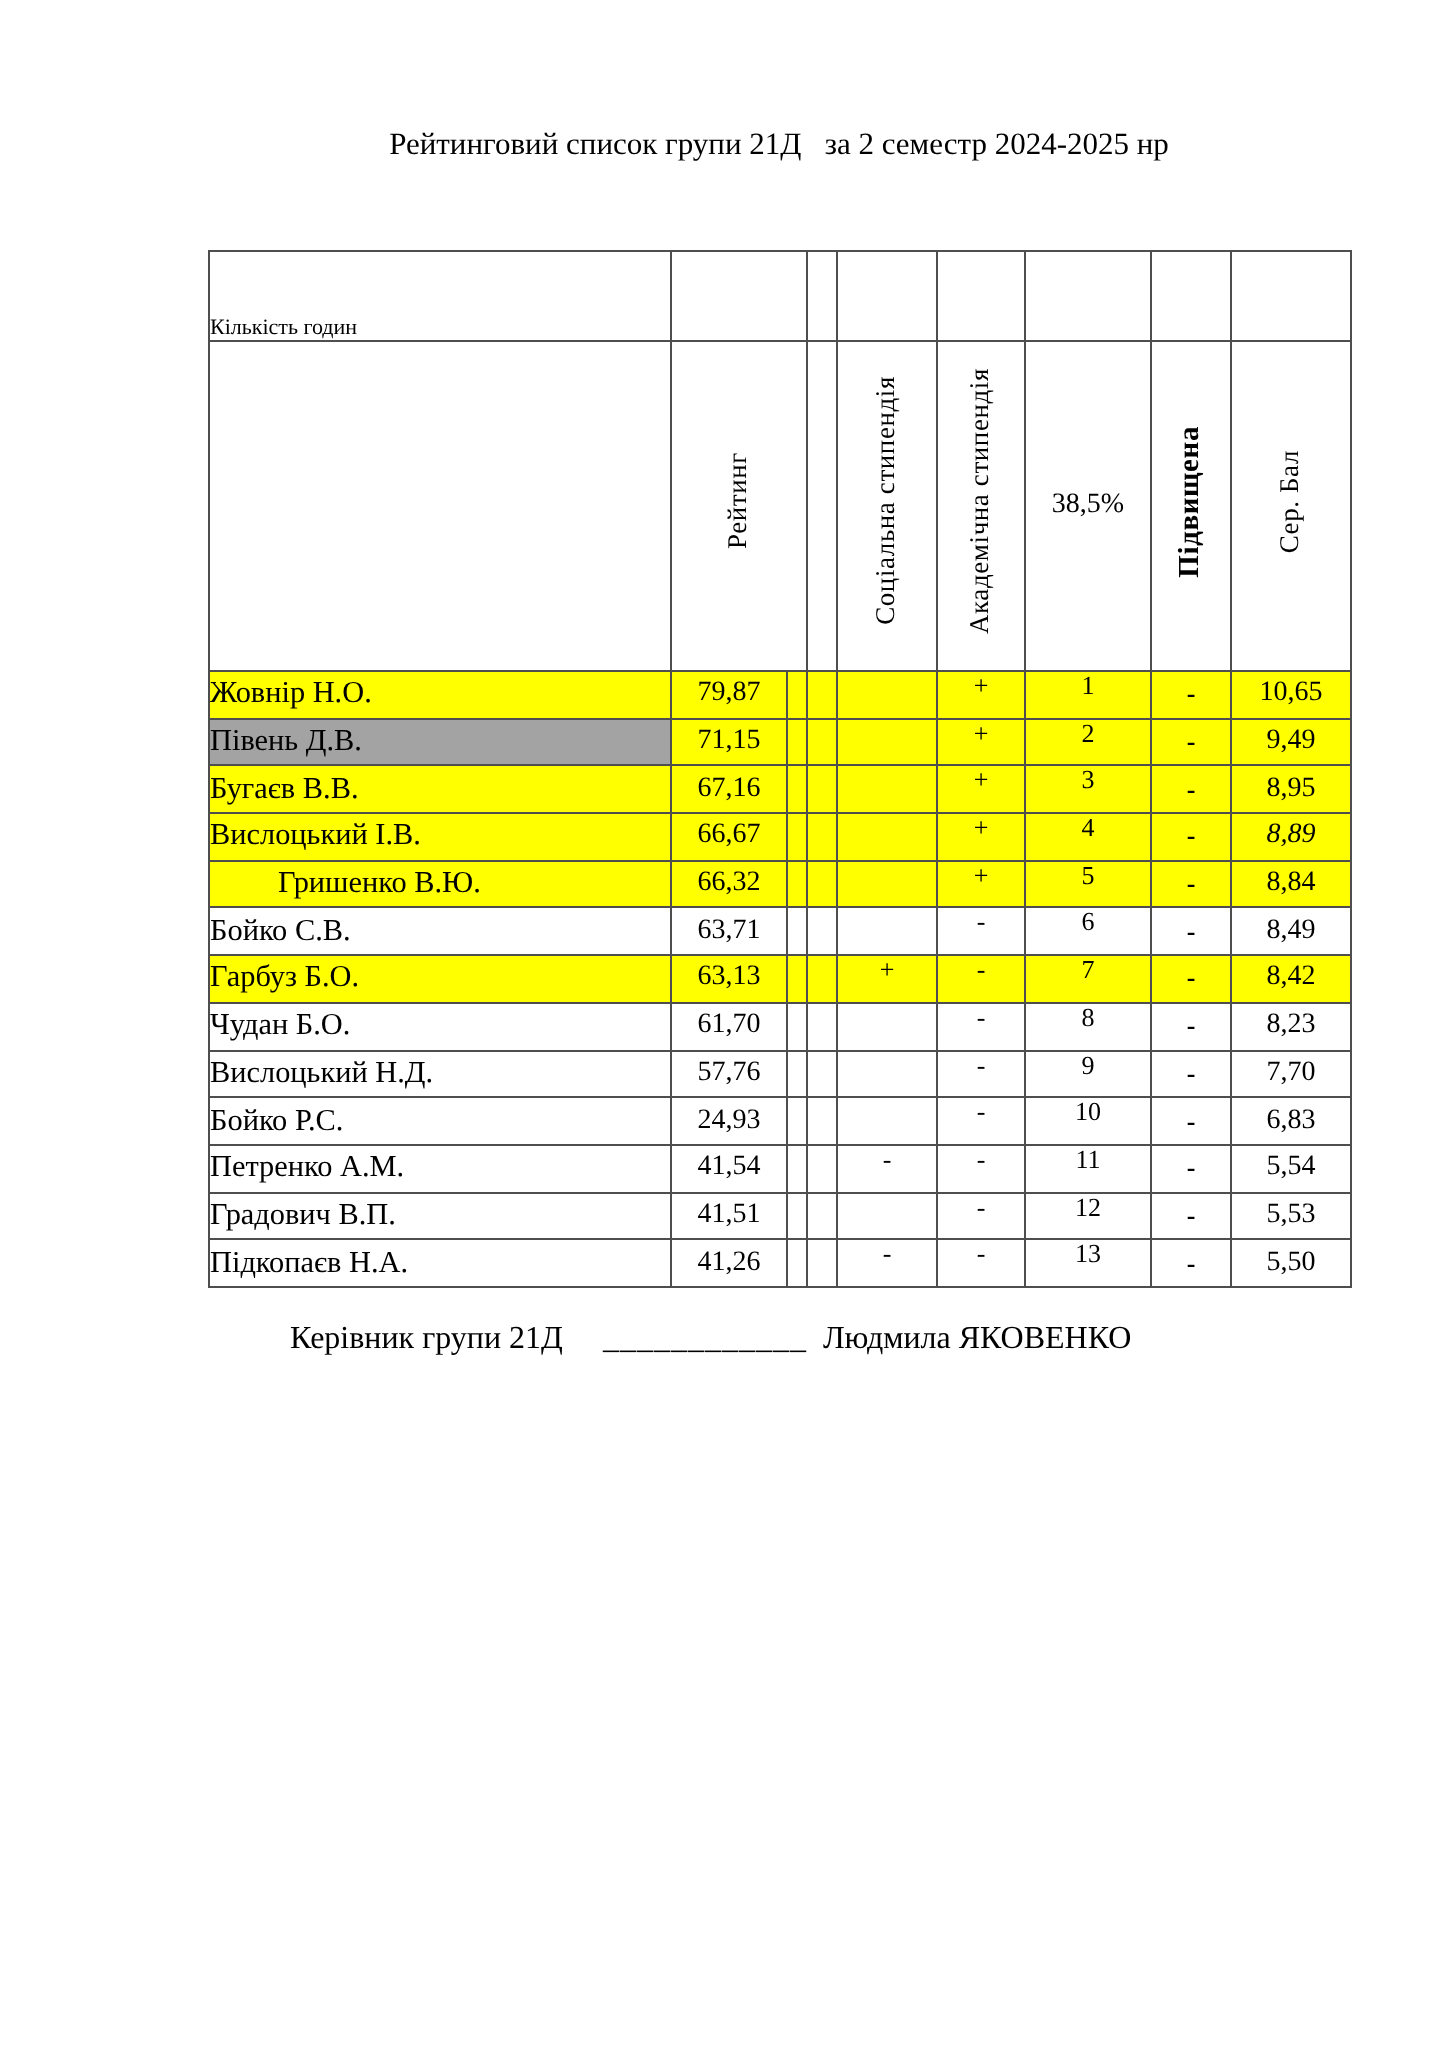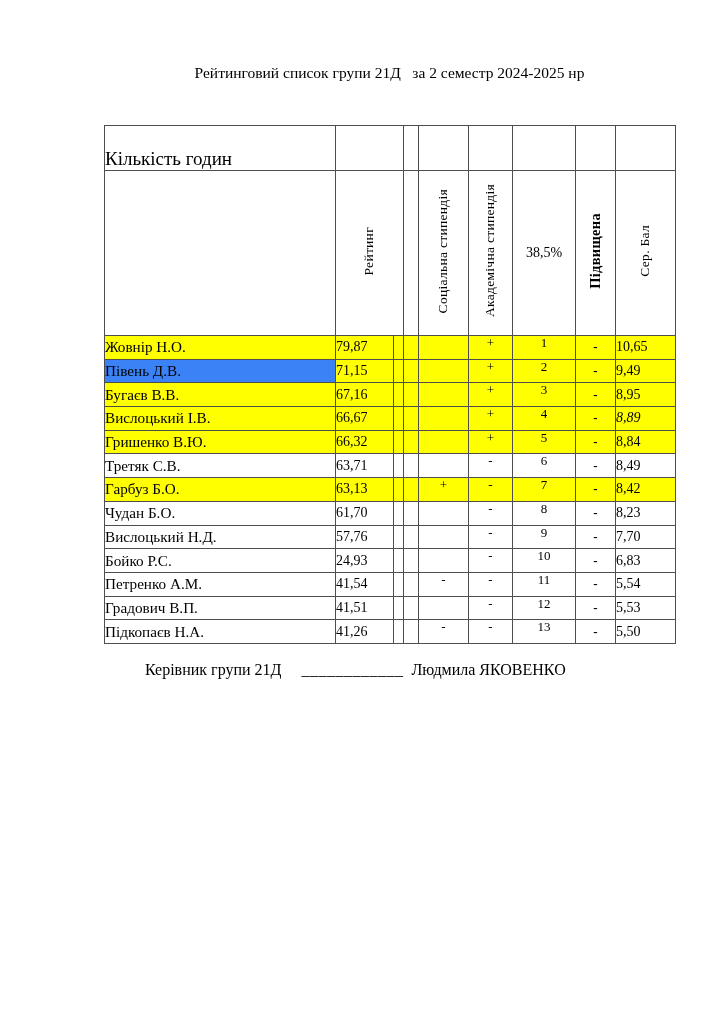--- a/index.html
+++ b/index.html
@@ -35,21 +35,21 @@
   }
   table.rating-table td {
     border: 1px solid #4e4e4e;
     padding: 0;
     overflow: hidden;
   }
   tr.hrow1 { height: 45px; }
   td.hours-cell {
     vertical-align: bottom;
     text-align: left;
-    font-size: 19px;
+    font-size: 11px;
     padding: 0 0 1px 4px;
     white-space: nowrap;
   }
   tr.hrow2 { height: 165px; }
   tr.hrow2 td {
     text-align: center;
     vertical-align: middle;
   }
   .vtext {
     display: inline-block;
@@ -67,20 +67,21 @@
   td.pct-head { font-size: 14px; }
   tr.drow { height: 23.7px; }
   td.td-name {
     text-align: left;
     vertical-align: middle;
     font-size: 15.2px;
     padding-left: 5px;
     white-space: nowrap;
   }
   td.td-num {
+    text-align: center;
     vertical-align: middle;
     font-size: 14px;
     padding-top: 2px;
   }
   td.td-mark {
     text-align: center;
     vertical-align: top;
     font-size: 13px;
     line-height: 1.1;
     padding-top: 1px;
@@ -170,21 +171,21 @@
           <td class="td-num" style="background: rgb(255, 255, 0);">79,87</td>
           <td class="td-spacer" style="background: rgb(255, 255, 0);"></td>
           <td class="td-spacer" style="background: rgb(255, 255, 0);"></td>
           <td class="td-mark" style="background: rgb(255, 255, 0);"></td>
           <td class="td-mark" style="background: rgb(255, 255, 0);">+</td>
           <td class="td-rank" style="background: rgb(255, 255, 0);">1</td>
           <td class="td-raised" style="background: rgb(255, 255, 0);">-</td>
           <td class="td-num" style="background: rgb(255, 255, 0);">10,65</td>
         </tr>
         <tr class="drow">
-          <td class="td-name" style="background: #3b82f6;">Півень Д.В.</td>
+          <td class="td-name" style="background: #a3a3a3;">Півень Д.В.</td>
           <td class="td-num" style="background: rgb(255, 255, 0);">71,15</td>
           <td class="td-spacer" style="background: rgb(255, 255, 0);"></td>
           <td class="td-spacer" style="background: rgb(255, 255, 0);"></td>
           <td class="td-mark" style="background: rgb(255, 255, 0);"></td>
           <td class="td-mark" style="background: rgb(255, 255, 0);">+</td>
           <td class="td-rank" style="background: rgb(255, 255, 0);">2</td>
           <td class="td-raised" style="background: rgb(255, 255, 0);">-</td>
           <td class="td-num" style="background: rgb(255, 255, 0);">9,49</td>
         </tr>
         <tr class="drow">
@@ -203,32 +204,32 @@
           <td class="td-num" style="background: rgb(255, 255, 0);">66,67</td>
           <td class="td-spacer" style="background: rgb(255, 255, 0);"></td>
           <td class="td-spacer" style="background: rgb(255, 255, 0);"></td>
           <td class="td-mark" style="background: rgb(255, 255, 0);"></td>
           <td class="td-mark" style="background: rgb(255, 255, 0);">+</td>
           <td class="td-rank" style="background: rgb(255, 255, 0);">4</td>
           <td class="td-raised" style="background: rgb(255, 255, 0);">-</td>
           <td class="td-num" style="background: rgb(255, 255, 0); font-style: italic;">8,89</td>
         </tr>
         <tr class="drow">
-          <td class="td-name" style="background: rgb(255, 255, 0);">Гришенко В.Ю.</td>
+          <td class="td-name" style="background: rgb(255, 255, 0); padding-left: 34px;">Гришенко В.Ю.</td>
           <td class="td-num" style="background: rgb(255, 255, 0);">66,32</td>
           <td class="td-spacer" style="background: rgb(255, 255, 0);"></td>
           <td class="td-spacer" style="background: rgb(255, 255, 0);"></td>
           <td class="td-mark" style="background: rgb(255, 255, 0);"></td>
           <td class="td-mark" style="background: rgb(255, 255, 0);">+</td>
           <td class="td-rank" style="background: rgb(255, 255, 0);">5</td>
           <td class="td-raised" style="background: rgb(255, 255, 0);">-</td>
           <td class="td-num" style="background: rgb(255, 255, 0);">8,84</td>
         </tr>
         <tr class="drow">
-          <td class="td-name">Третяк С.В.</td>
+          <td class="td-name">Бойко С.В.</td>
           <td class="td-num">63,71</td>
           <td class="td-spacer"></td>
           <td class="td-spacer"></td>
           <td class="td-mark"></td>
           <td class="td-mark">-</td>
           <td class="td-rank">6</td>
           <td class="td-raised">-</td>
           <td class="td-num">8,49</td>
         </tr>
         <tr class="drow">

